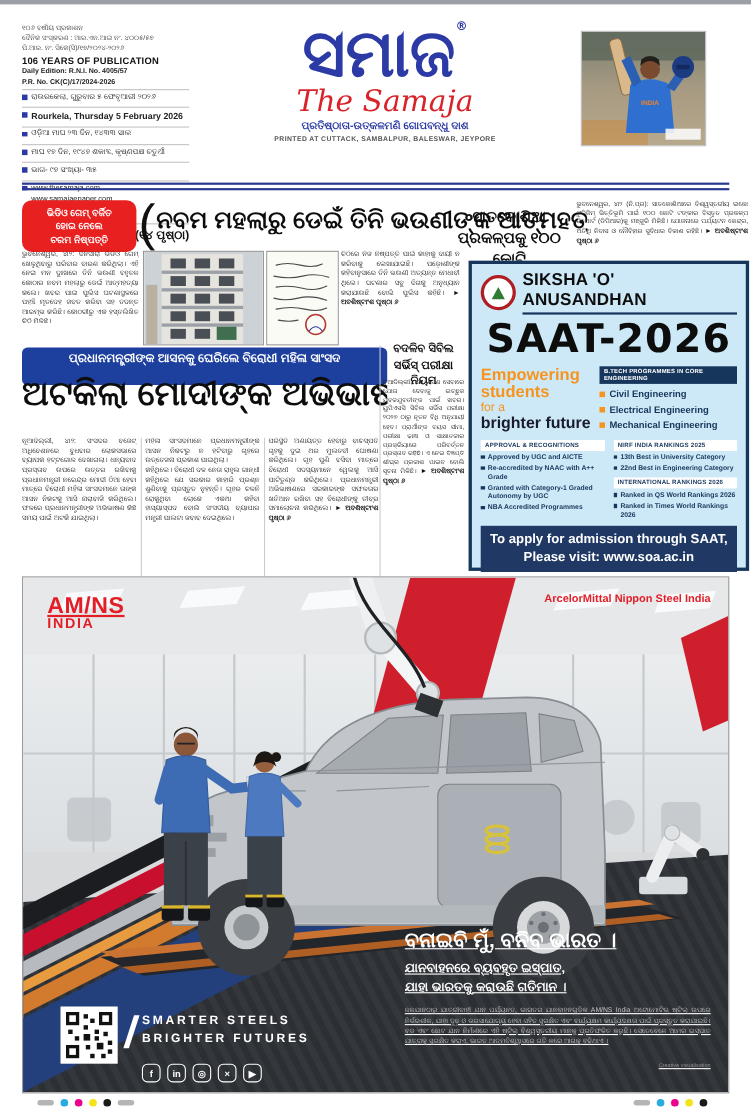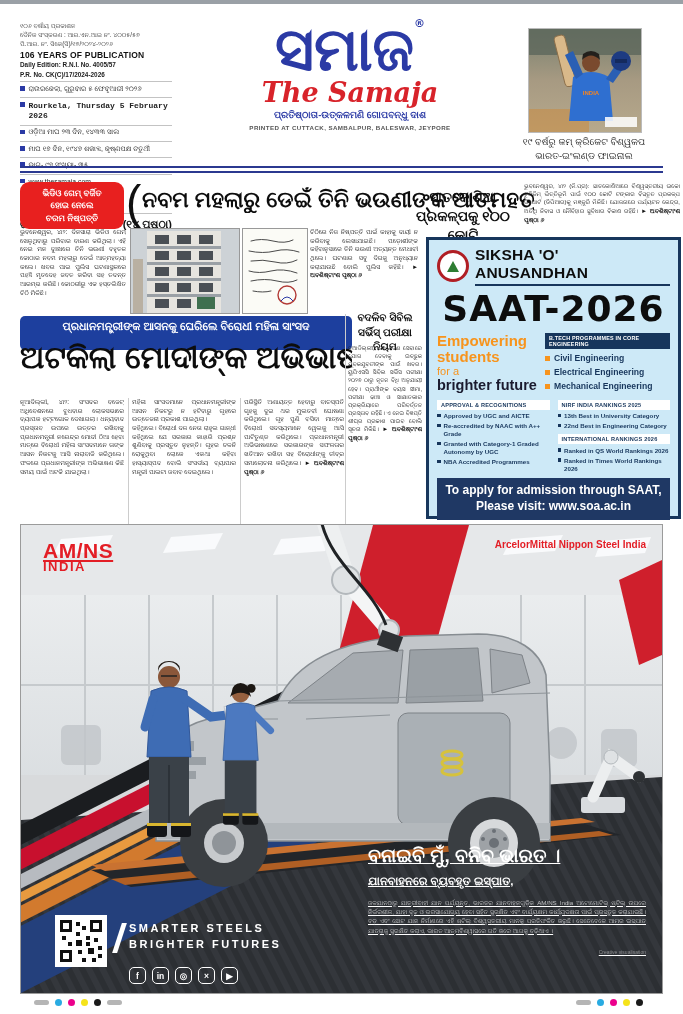--- a/index.html
+++ b/index.html
@@ -8,28 +8,28 @@
   .abs{position:absolute;}
 
   
   .mast-info{left:20px;top:18px;width:152px;font-size:6.5px;color:#333;}
   .mi-odia{font-size:6.3px;line-height:1.4;color:#444;}
   .mi-years{font-weight:bold;font-size:8.5px;color:#111;margin-top:2px;letter-spacing:.2px;}
   .mi-eng{font-weight:bold;font-size:6.4px;color:#222;line-height:1.45;}
   .mi-row{display:flex;align-items:flex-start;gap:4px;border-top:1px solid #c3c3c3;padding:2.5px 0 2px 0;margin-top:2px;}
   .mi-sq{width:4.5px;height:4.5px;background:#2b3aa5;flex:0 0 auto;margin-top:1.5px;}
   .mi-row .t{font-size:7px;line-height:1.25;color:#222;}
-  .mi-row .t.b{font-weight:bold;font-size:8px;font-family:Liberation Mono, monospace;}
+  .mi-row .t.b{font-weight:bold;font-size:8px;}
   .mi-urls{font-size:6.8px;line-height:1.5;color:#222;}
   .mi-price{display:flex;justify-content:space-between;border-top:1px solid #c3c3c3;margin-top:3px;padding-top:4px;
             font-size:11px;font-weight:bold;color:#111;}
   .mast-logo{left:232px;top:14px;width:236px;text-align:center;}
   .ml-odia{font-size:60px;line-height:1.05;font-weight:bold;color:#2b3aa5;font-family:"DejaVu Sans",sans-serif;}
   .ml-reg{font-size:11px;vertical-align:top;color:#2b3aa5;}
-  .ml-script{font-family:"DejaVu Serif",serif;font-style:italic;font-weight:bold;font-size:27px;color:#d8232a;margin-top:-4px;}
+  .ml-script{font-family:"DejaVu Serif",serif;font-style:italic;font-weight:normal;font-size:27px;color:#d8232a;margin-top:-4px;}
   .ml-tag{font-size:9.5px;font-weight:bold;color:#2b3aa5;margin-top:1px;}
   .ml-printed{font-size:6.2px;font-weight:bold;color:#555;letter-spacing:.4px;margin-top:3px;}
   .promo-img{left:528px;top:24px;width:112px;height:103px;overflow:hidden;border:1px solid #bbb;}
   .promo-cap{left:492px;top:131px;width:184px;text-align:center;font-size:9.5px;line-height:1.5;color:#222;}
   .blue-rule{left:20px;top:162px;width:643px;height:3px;border-top:2px solid #2b3990;border-bottom:2px solid #2b3990;}
 
   
   .badge{left:20px;top:178px;width:104px;height:47px;background:#e8201f;border-radius:9px;
          color:#fff;font-weight:bold;font-size:8.6px;line-height:1.45;text-align:center;
          display:flex;flex-direction:column;justify-content:center;}
@@ -174,24 +174,20 @@
       <circle cx="62" cy="34" r="9" fill="#7a4a2e"></circle>
       <path d="M53,31 q9,-9 18,0 l-1,-6 q-8,-6 -16,0 Z" fill="#23201c"></path>
       <path d="M44,48 Q62,38 80,48 L84,92 L40,92 Z" fill="#2f6fd0"></path>
       <path d="M47,50 L36,26 L44,22 L54,45 Z" fill="#2a5fb4"></path>
       <path d="M77,50 L88,34 L94,40 L84,54 Z" fill="#2a5fb4"></path>
       <circle cx="92" cy="32" r="10" fill="#1d3b82"></circle>
       <rect x="86" y="30" width="12" height="4" fill="#142a5e"></rect>
       <text x="62" y="66" text-anchor="middle" font-size="6" font-weight="bold" fill="#f08426" font-family="Liberation Sans, sans-serif">INDIA</text>
       <rect x="76" y="88" width="32" height="10" fill="#ffffff" opacity="0.85"></rect>
     </svg>
-  </div>
-  <div class="abs promo-cap">
-    <div>୧୯ ବର୍ଷରୁ କମ୍ କ୍ରିକେଟ ବିଶ୍ୱକପ</div>
-    <div>ଭାରତ-ଇଂଲଣ୍ଡ ଫାଇନାଲ</div>
   </div>
 
   <div class="abs blue-rule"></div>
 
   <div class="abs badge">
     <span>ଭିଡିଓ ଗେମ୍ ବର୍ଜିତ</span>
       <span>ହୋଇ ନେଲେ</span>
       <span>ଚରମ ନିଷ୍ପତ୍ତି</span>
   </div>
   <div class="abs paren">(</div>
@@ -502,20 +498,21 @@
 
     <div class="abs amns-logo">
       <div class="l1">AM/NS</div>
       <div class="l2">INDIA</div>
     </div>
     <div class="abs amns-brand">ArcelorMittal Nippon Steel India</div>
 
     <div class="abs amns-text">
       <div class="h">ବନାଇବି ମୁଁ, ବନିବ ଭାରତ ।</div>
       <div class="s">ଯାନବାହନରେ ବ୍ୟବହୃତ ଇସ୍ପାତ,</div>
+      <div class="s">ଯାହା ଭାରତକୁ କରାଉଛି ଗତିମାନ ।</div>
       <div class="p">ଜଳଯାନଠାରୁ ଯାତ୍ରୀବାହୀ ଯାନ ପର୍ଯ୍ୟନ୍ତ, ଭାରତର ଯାନବାହନଗୁଡ଼ିକ AM/NS India ଅଟୋମୋଟିଭ୍ ଷ୍ଟିଲ୍ ଉପରେ ନିର୍ଭରଶୀଳ, ଯାହା ଦୃଢ଼ ଓ ଭରସାଯୋଗ୍ୟ ହେବା ସହିତ ସୁରକ୍ଷିତ ଏବଂ ବାର୍ଯ୍ୟକ୍ଷମ କାର୍ଯ୍ୟଦକ୍ଷତା ପାଇଁ ପ୍ରସ୍ତୁତ କରାଯାଇଛି। ବଡ଼ ଏବଂ ଛୋଟ ଯାନ ନିର୍ମାଣରେ ଏହି ଷ୍ଟିଲ୍ ବିଶ୍ୱସ୍ତରୀୟ ମାନକୁ ପ୍ରତିଫଳିତ କରୁଛି। ସେତେବେଳେ ଆମର ଇସ୍ପାତ ଯାତ୍ରାକୁ ସୁରକ୍ଷିତ କରାଏ, ଭାରତ ଆତ୍ମବିଶ୍ୱାସରେ ଗତି କରେ ଆଗକୁ ବଢ଼ିଥାଏ ।</div>
       <div class="c">Creative visualisation</div>
     </div>
 
     <div class="abs qr">
       <svg width="46" height="46" viewBox="0 0 46 46">
         <rect width="46" height="46" fill="#fff"></rect>
         <g fill="#111">
           <rect x="2" y="2" width="12" height="12"></rect>
             <rect x="32" y="2" width="12" height="12"></rect>

